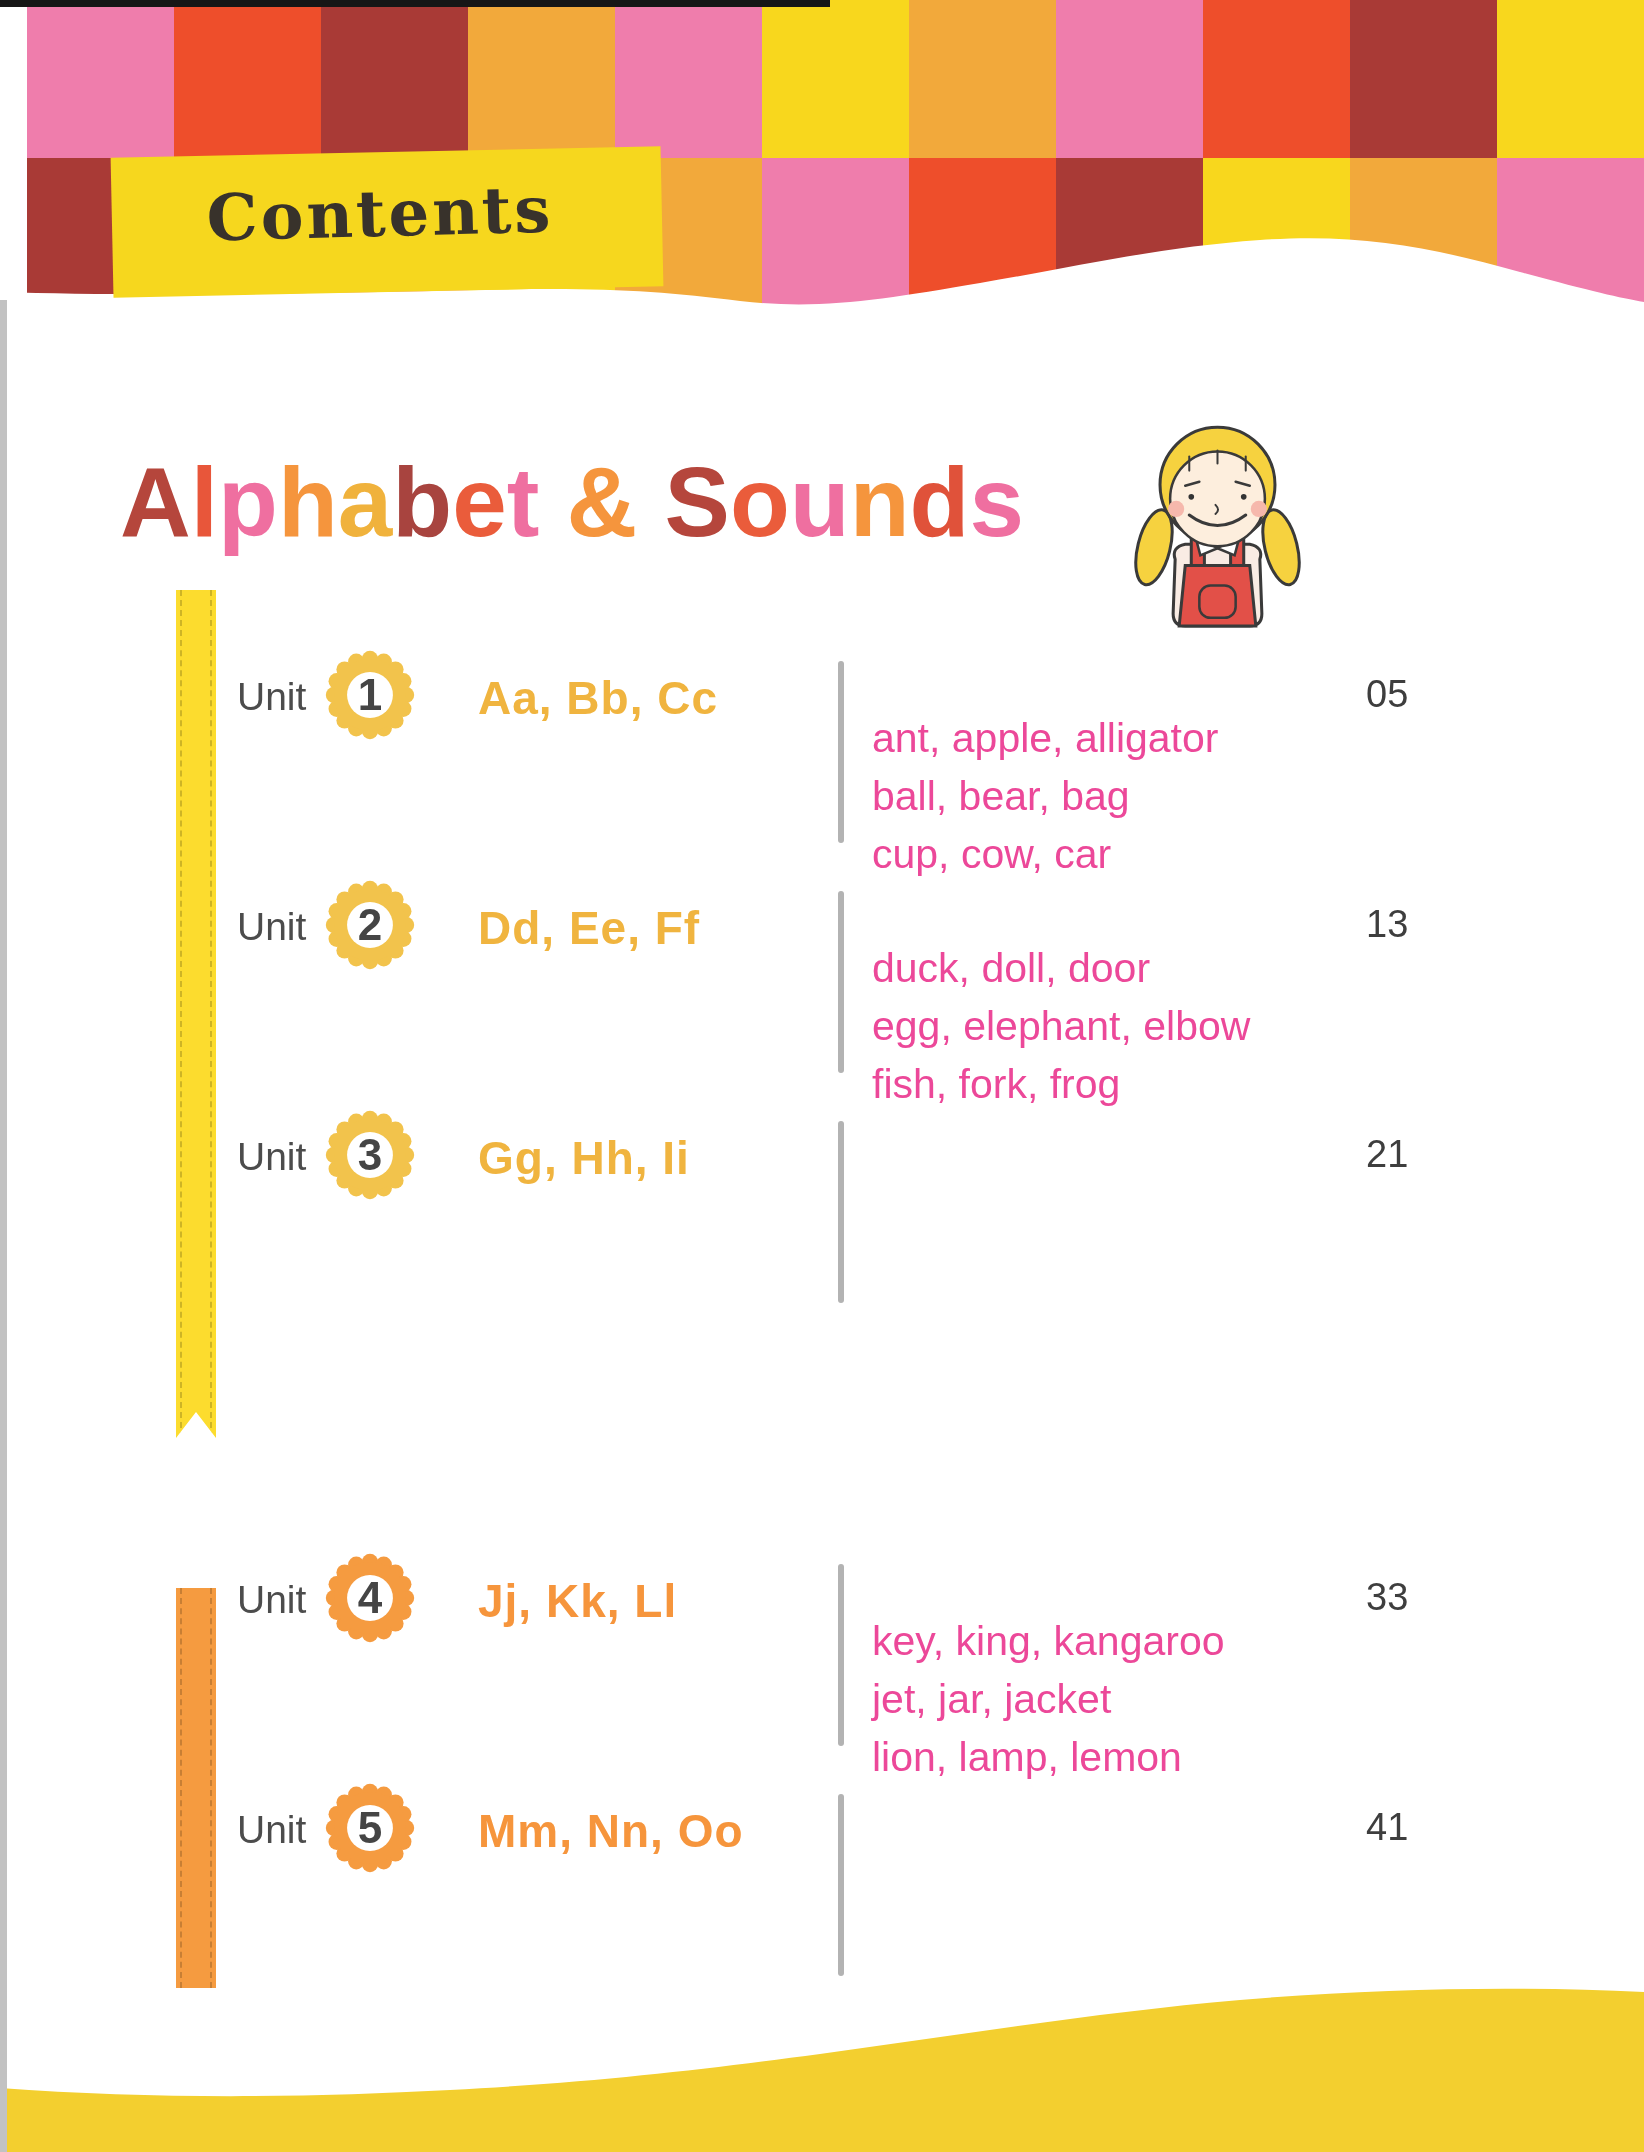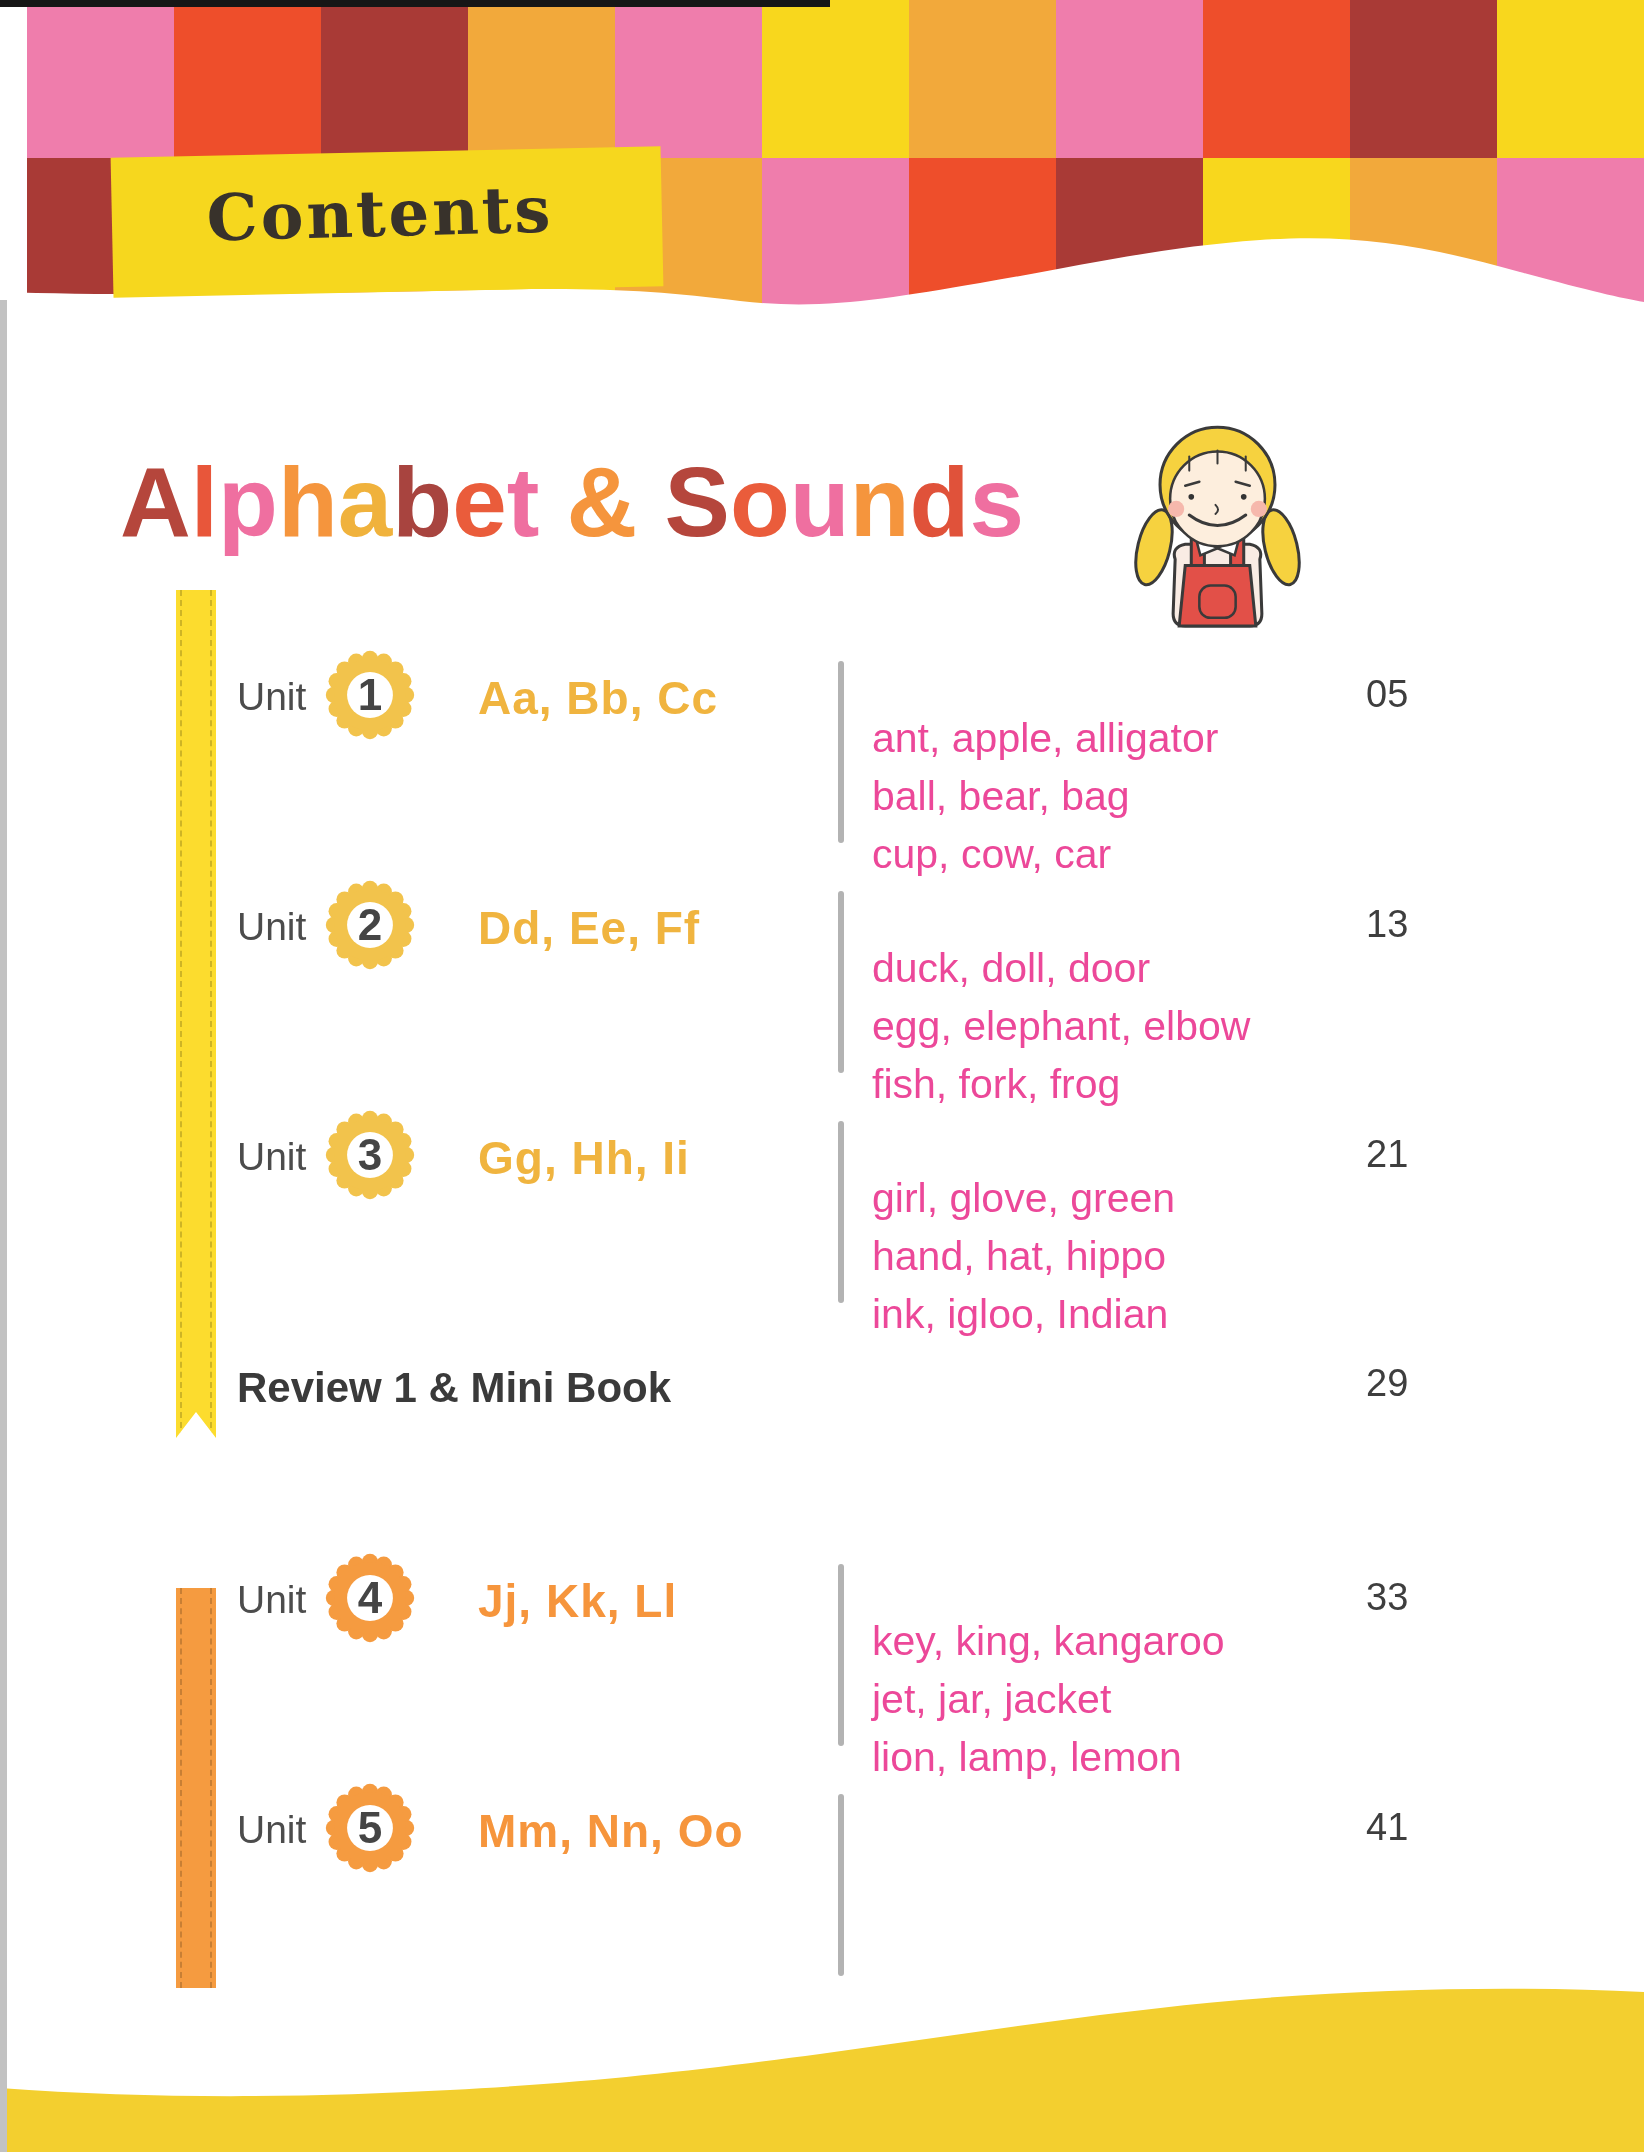--- a/index.html
+++ b/index.html
@@ -212,32 +212,23 @@
   <div class="unit-row theme-y" style="top:1115px">
     <span class="unit-label">Unit</span>
     <div class="badge-wrap">
       <svg class="badge-svg" viewBox="-44 -44 88 88">
           <use href="#badge-def"></use>
         </svg>
       <span class="badge-num">3</span>
     </div>
     <span class="unit-letters">Gg, Hh, Ii</span>
     <div class="divider"></div>
-    <div class="words">
-      <div>girl, glove, green</div>
-      <div>hand, hat, hippo</div>
-      <div>ink, igloo, Indian</div>
-    </div>
     <span class="page-num">21</span>
   </div>
 
-  <div class="review-row">
-    <span class="review-label">Review 1 &amp; Mini Book</span>
-    <span class="page-num">29</span>
-  </div>
 
   <div class="unit-row theme-o" style="top:1558px">
     <span class="unit-label">Unit</span>
     <div class="badge-wrap">
       <svg class="badge-svg" viewBox="-44 -44 88 88">
           <use href="#badge-def"></use>
         </svg>
       <span class="badge-num">4</span>
     </div>
     <span class="unit-letters">Jj, Kk, Ll</span>

